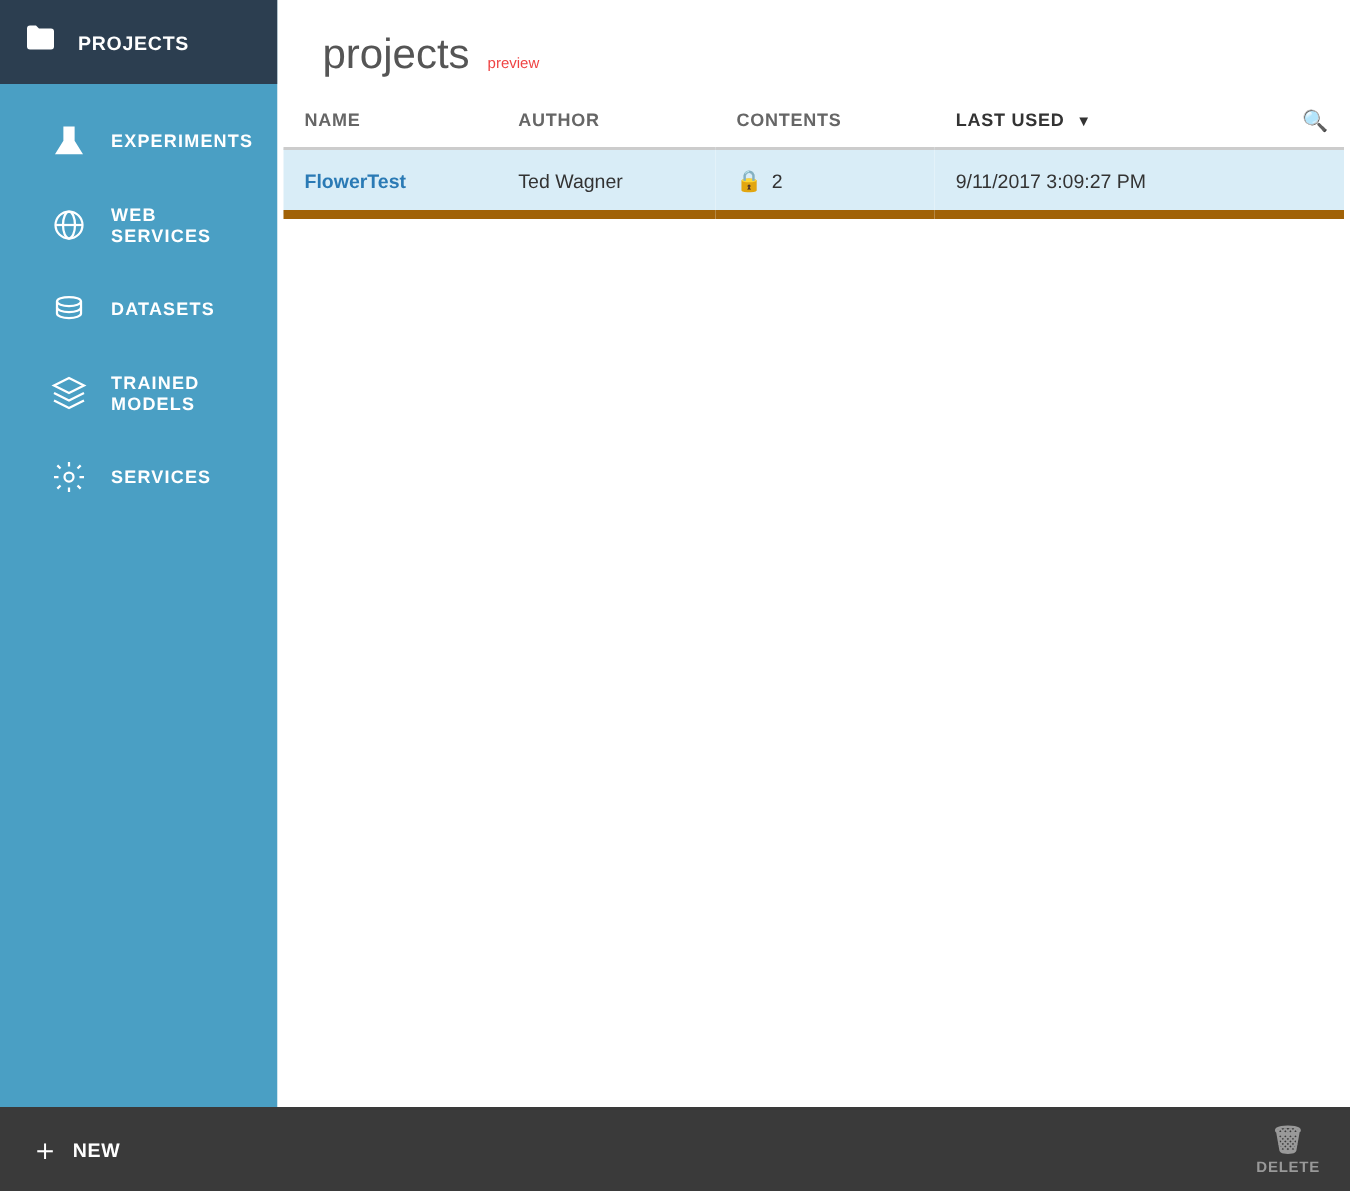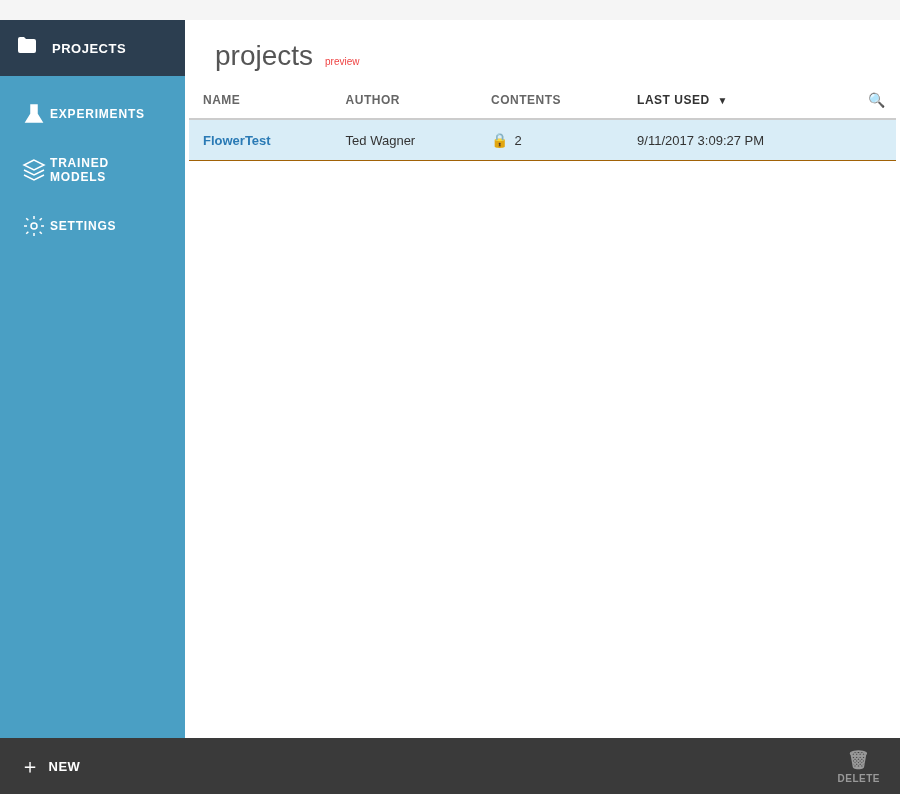--- a/index.html
+++ b/index.html
@@ -1,18 +1,18 @@
 <!DOCTYPE html>
 <html><head>
   <meta charset="utf-8">
   <style>
     * { margin: 0; padding: 0; box-sizing: border-box; }
     body { width: 900px; height: 794px; font-family: 'Segoe UI', Arial, sans-serif; display: flex; flex-direction: column; overflow: hidden; background: #f5f5f5; }
 
-    .app-container { display: flex; flex: 1; overflow: hidden; margin-top: 20px; }
+    .app-container { display: flex; flex: 1; overflow: hidden; }
 
     
     .sidebar {
       width: 185px;
       background: #4a9fc4;
       display: flex;
       flex-direction: column;
       flex-shrink: 0;
     }
 
@@ -35,22 +35,22 @@
       font-size: 13px;
       font-weight: 700;
       letter-spacing: 0.5px;
     }
 
     .sidebar-nav { flex: 1; padding-top: 10px; }
 
     .sidebar-item {
       display: flex;
       align-items: center;
-      padding: 14px 20px;
-      gap: 2px;
+      padding: 14px 32px;
+      gap: 14px;
       cursor: pointer;
       color: white;
     }
 
     .sidebar-item-icon {
       width: 28px;
       height: 28px;
       display: flex;
       align-items: center;
       justify-content: center;
@@ -129,21 +129,21 @@
       font-size: 10px;
     }
 
     .search-icon-th {
       text-align: right;
       padding-right: 10px;
       width: 40px;
     }
 
     tbody tr {
-      border-bottom: 1px solid #a16207;
+      border-bottom: 6px solid #a16207;
     }
 
     tbody tr.selected { background: #d9edf7; }
 
     tbody td {
       padding: 12px 14px;
       font-size: 13px;
       color: #333;
     }
 
@@ -233,42 +233,62 @@
       <div class="sidebar-item">
         <div class="sidebar-item-icon">
           <svg class="svg-icon" viewBox="0 0 24 24">
             <path d="M9 3v10l-5 7h16l-5-7V3H9zm0 0h6M8 3h8"></path>
             <path d="M9 3h6v9l5 8H4l5-8V3z" stroke="white" stroke-width="1.5" fill="white"></path>
           </svg>
         </div>
         <span class="sidebar-item-label">EXPERIMENTS</span>
       </div>
 
-
-
+      <div class="sidebar-item">
+        <div class="sidebar-item-icon">
+          <svg class="svg-icon" viewBox="0 0 24 24">
+            <circle cx="12" cy="12" r="9" stroke="white" stroke-width="1.5" fill="none"></circle>
+            <ellipse cx="12" cy="12" rx="4" ry="9" stroke="white" stroke-width="1.5" fill="none"></ellipse>
+            <line x1="3" y1="12" x2="21" y2="12" stroke="white" stroke-width="1.5"></line>
+          </svg>
+        </div>
+        <span class="sidebar-item-label">WEB SERVICES</span>
+      </div>
+
+
+      <div class="sidebar-item">
+        <div class="sidebar-item-icon">
+          <svg class="svg-icon" viewBox="0 0 24 24">
+            <ellipse cx="12" cy="7" rx="8" ry="3" stroke="white" stroke-width="1.5" fill="none"></ellipse>
+            <path d="M4 7v4c0 1.66 3.58 3 8 3s8-1.34 8-3V7" stroke="white" stroke-width="1.5" fill="none"></path>
+            <path d="M4 11v4c0 1.66 3.58 3 8 3s8-1.34 8-3v-4" stroke="white" stroke-width="1.5" fill="none"></path>
+          </svg>
+        </div>
+        <span class="sidebar-item-label">DATASETS</span>
+      </div>
 
       <div class="sidebar-item">
         <div class="sidebar-item-icon">
           <svg class="svg-icon" viewBox="0 0 24 24">
             <path d="M12 2L2 7l10 5 10-5-10-5z" stroke="white" stroke-width="1.5" fill="none"></path>
             <path d="M2 17l10 5 10-5" stroke="white" stroke-width="1.5" fill="none"></path>
             <path d="M2 12l10 5 10-5" stroke="white" stroke-width="1.5" fill="none"></path>
           </svg>
         </div>
         <span class="sidebar-item-label">TRAINED MODELS</span>
       </div>
 
       <div class="sidebar-item">
         <div class="sidebar-item-icon">
           <svg class="svg-icon" viewBox="0 0 24 24">
             <circle cx="12" cy="12" r="3" stroke="white" stroke-width="1.5" fill="none"></circle>
             <path d="M12 2v3M12 19v3M4.22 4.22l2.12 2.12M17.66 17.66l2.12 2.12M2 12h3M19 12h3M4.22 19.78l2.12-2.12M17.66 6.34l2.12-2.12" stroke="white" stroke-width="1.5"></path>
           </svg>
         </div>
-        <span class="sidebar-item-label">SETTINGS</span>
+        <span class="sidebar-item-label">SERVICES</span>
       </div>
 
     </nav>
   </div>
 
   <div class="main-content">
     <div class="page-header">
       <span class="page-title">projects</span>
       <span class="page-badge">preview</span>
     </div>

